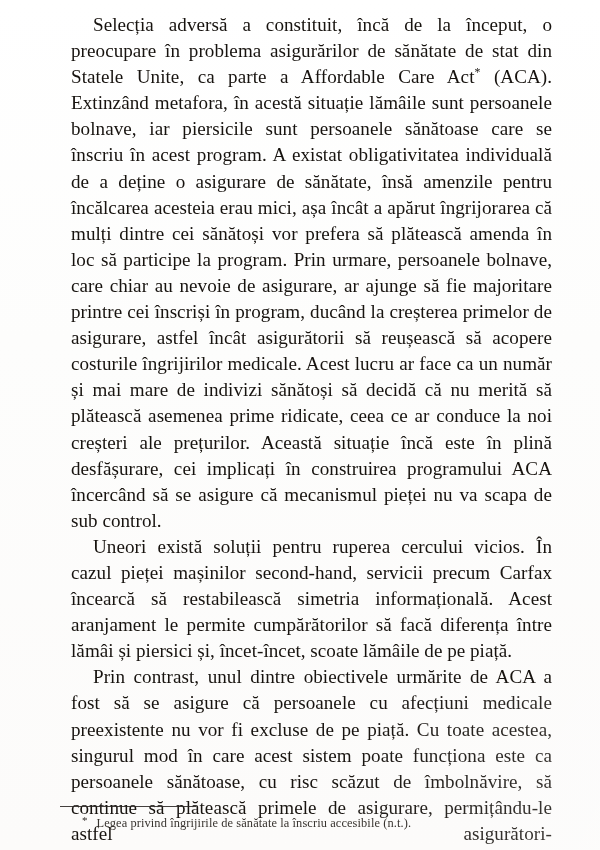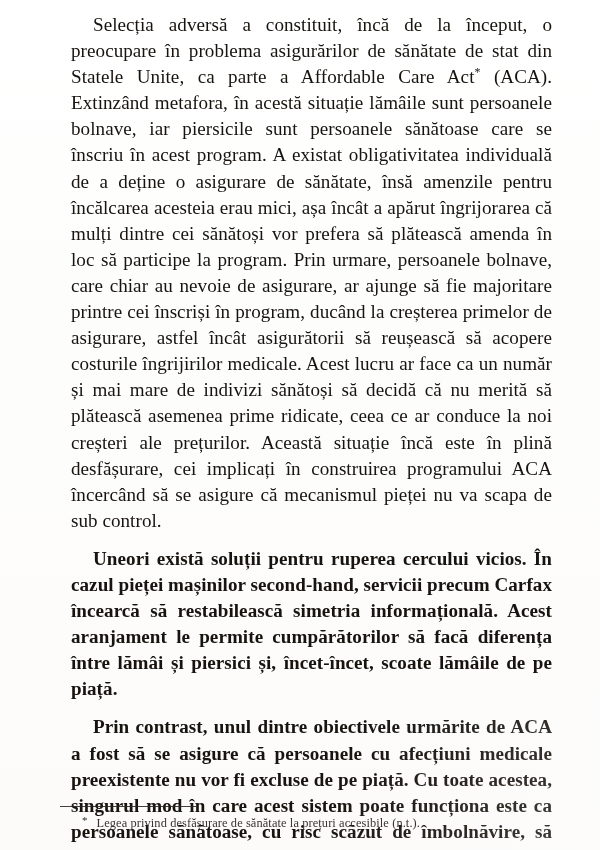--- a/index.html
+++ b/index.html
@@ -38,22 +38,21 @@
     font-size: 19.1px;
     line-height: 26.1px;
     text-indent: 22px;
     hyphens: manual;
     word-spacing: -0.1px;
     letter-spacing: 0.05px;
     color: #17130f;
   }
 
   p.body-para + p.body-para {
-    margin-top: 12px;
-    font-weight: bold;
+    margin-top: 0;
   }
 
   
   p.body-para.justify-last {
     text-align-last: justify;
   }
 
   sup.fn-ref {
     font-size: 0.62em;
     vertical-align: super;
@@ -125,15 +124,15 @@
   <p class="body-para justify-last">Prin contrast, unul dintre obiectivele urmărite de ACA a fost să se asigure că persoanele cu afecțiuni medicale preexistente nu vor fi excluse de pe piață. Cu toate acestea, singurul mod în care acest sistem poate funcționa este ca persoanele sănătoase, cu risc scăzut de îmbolnăvire, să continue să plătească primele de asigurare, permițându-le astfel asigurători-</p>
 
 </div>
 
 <div id="fade-overlay"></div>
 
 <div id="footnote-area">
   <hr id="footnote-rule">
   <div id="footnote-line">
     <span class="fn-marker">*</span>
-    <span class="fn-text">Legea privind desfășurare de sănătate la prețuri accesibile (n.t.).</span>
+    <span class="fn-text">Legea privind îngrijirile de sănătate la înscriu accesibile (n.t.).</span>
   </div>
 </div>
 
 </body></html>

